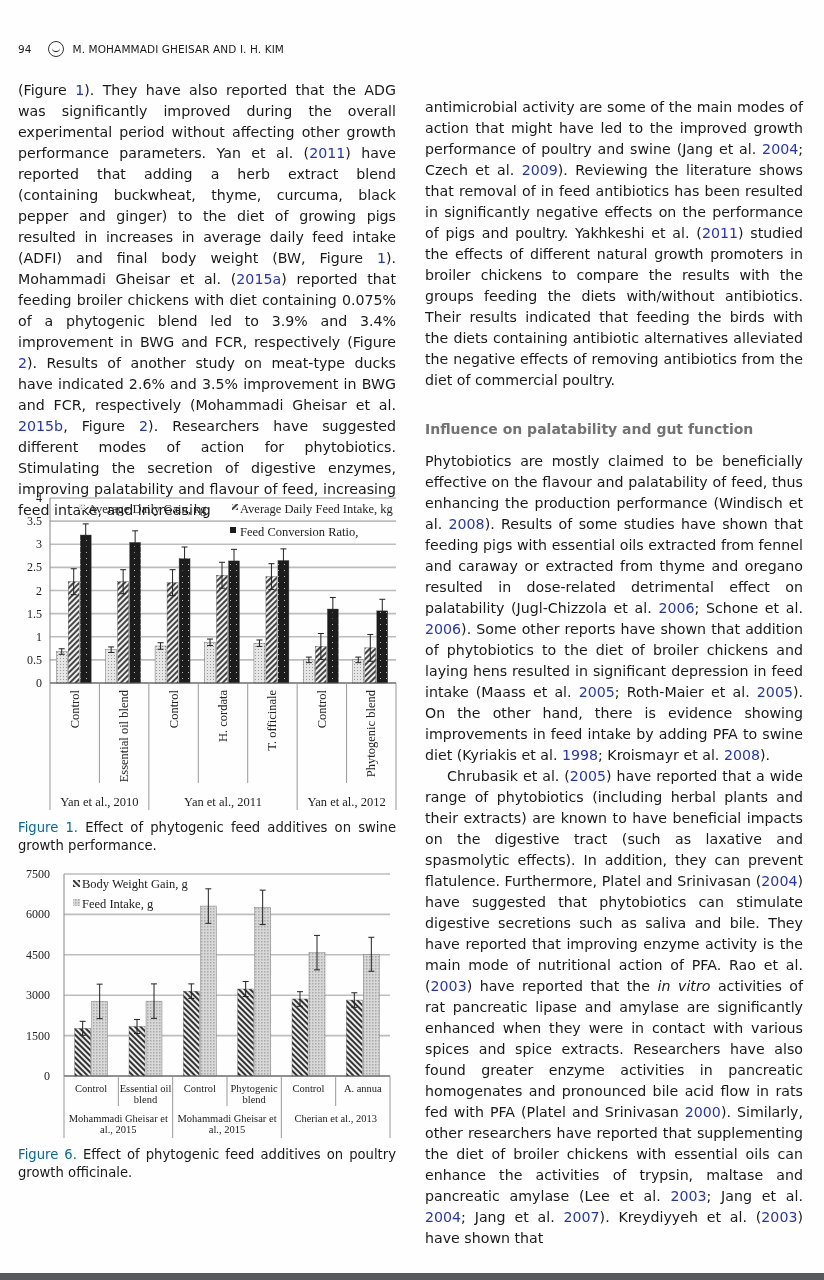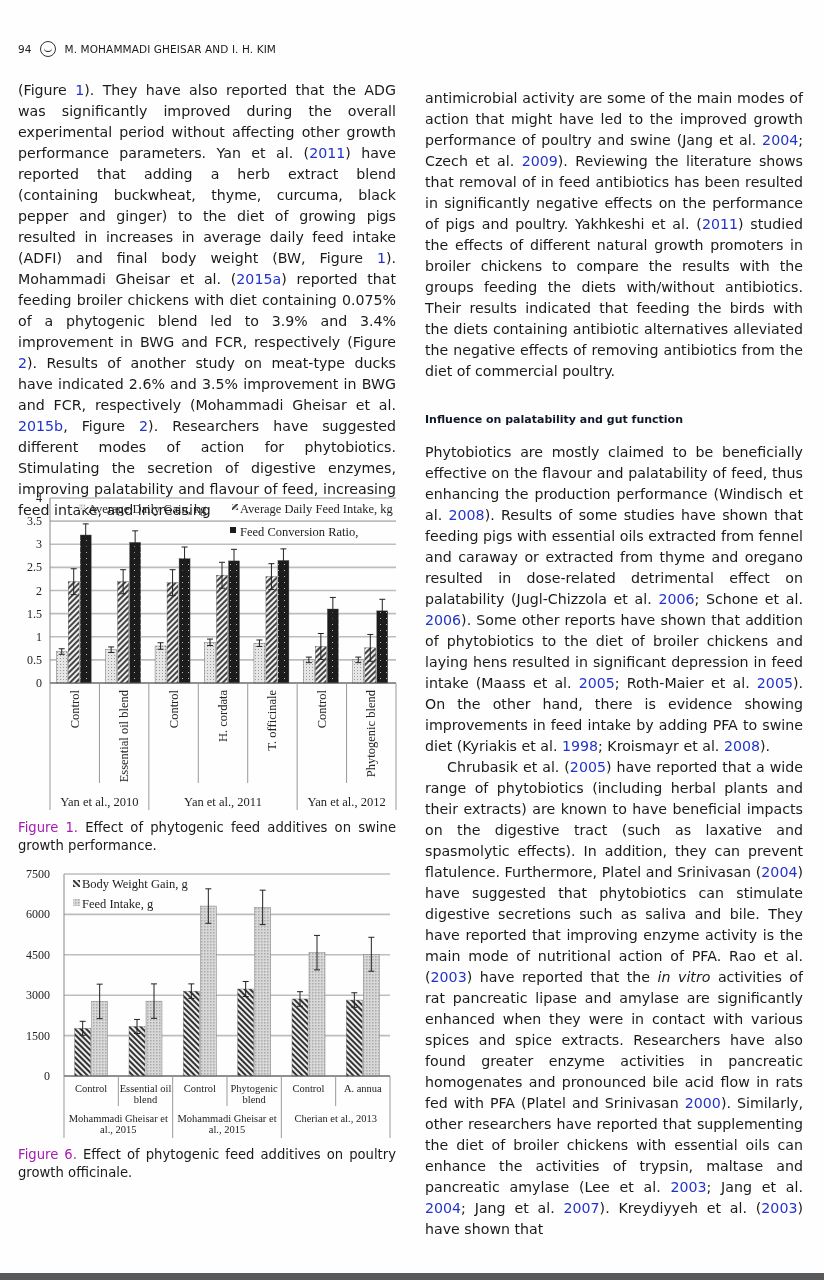--- a/index.html
+++ b/index.html
@@ -1,31 +1,31 @@
 <!DOCTYPE html>
 <html><head>
 <meta charset="utf-8">
 <style>
   html, body { margin:0; padding:0; }
   body { width:824px; height:1280px; background:#fefefe; position:relative; overflow:hidden;
          font-family:"DejaVu Sans", sans-serif; color:#1a1a1a; }
   .header { position:absolute; left:18px; top:40px; height:18px; display:flex; align-items:center; font-size:10.5px; letter-spacing:0.1px; }
-  .header .pg { margin-right:8px; }
+  .header .pg { margin-right:16px; }
   .header .logo { width:14px; height:14px; border:1px solid #333; border-radius:50%; display:inline-flex; align-items:center; justify-content:center; margin-right:9px; }
   .header .logo span { width:8px; height:3px; border-bottom:1.5px solid #222; border-radius:0 0 4px 4px; display:block; margin-top:2px; }
   .col { position:absolute; width:378px; font-size:14.2px; line-height:21px; text-align:justify; }
   .col.left { left:18px; top:80px; }
-  .col.right { left:425px; top:88px; }
+  .col.right { left:425px; top:97px; }
   .col p { margin:0; }
   .col p.indent { text-indent:22px; }
   .cite { color:#2233cc; }
-  .heading { color:#0f172a; font-weight:bold; font-size:11px; margin:28px 0 12px 0; line-height:20px; text-align:left; }
+  .heading { color:#737373; font-weight:bold; font-size:14px; margin:28px 0 12px 0; line-height:20px; text-align:left; }
   .fig { position:absolute; left:18px; }
   .caption { position:absolute; left:18px; width:378px; font-size:13.2px; line-height:17.5px; text-align:justify; }
-  .caption .lab { color:#a21caf; }
+  .caption .lab { color:#0369a1; }
   .chart-svg text { font-family:"Liberation Serif", serif; fill:#222; }
   .bottom-bar { position:absolute; left:0; bottom:0; width:824px; height:7px; background:#58595b; }
   i { font-style:italic; }
 </style>
 </head>
 <body>
 
 <div class="header">
   <span class="pg">94</span>
   <span class="logo">

